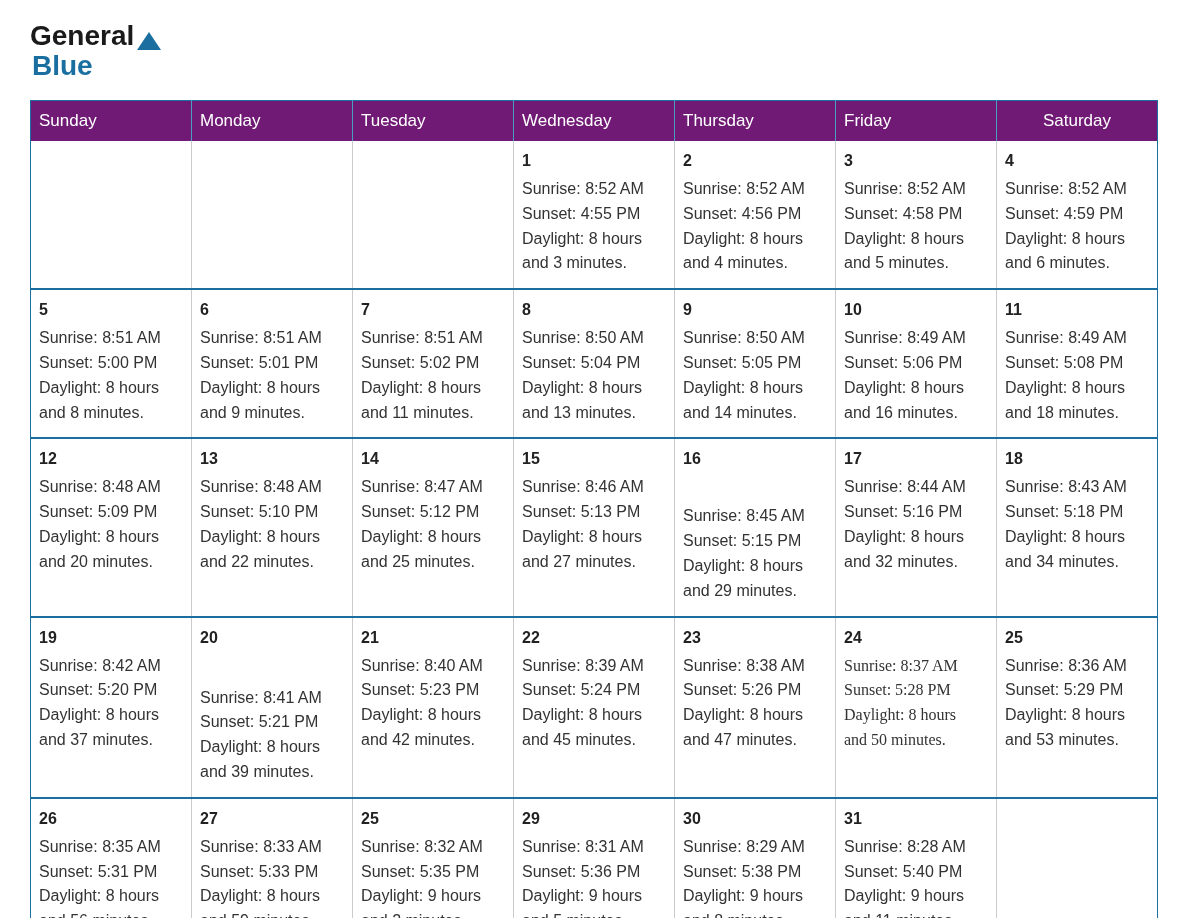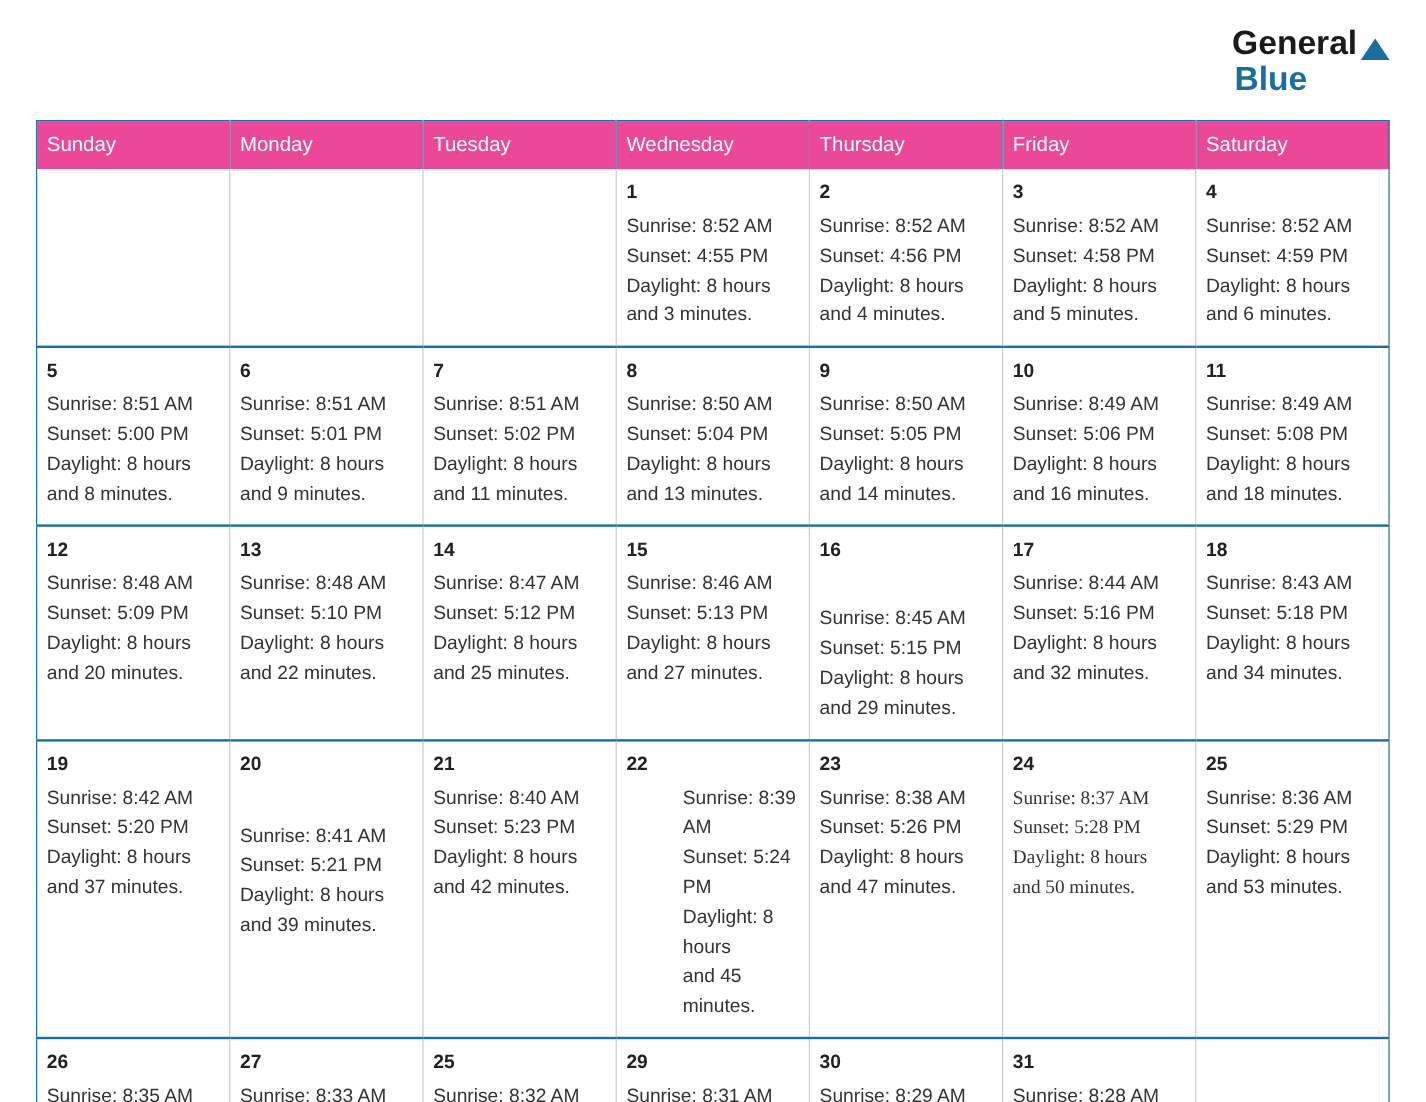--- a/index.html
+++ b/index.html
@@ -6,23 +6,22 @@
     body {
       font-family: Arial, sans-serif;
       background: #fff;
       width: 1188px;
       min-height: 918px;
       padding: 20px 30px;
     }
     .header {
       display: flex;
       justify-content: space-between;
-      align-items: flex-end;
+      align-items: center;
       margin-bottom: 20px;
-      flex-direction: column;
     }
     .logo-text-general {
       font-size: 28px;
       font-weight: bold;
       color: #1a1a1a;
     }
     .logo-wrapper {
       display: flex;
       flex-direction: column;
       align-items: flex-start;
@@ -51,31 +50,32 @@
       font-size: 22px;
       color: #1a1a1a;
       font-weight: normal;
     }
     .calendar {
       width: 100%;
       border-collapse: collapse;
       border: 1px solid #1a6fa0;
     }
     .calendar thead tr th {
-      background-color: #ec4899;
+      background-color: #701a75;
       color: #fff;
       font-size: 17px;
       font-weight: normal;
       padding: 10px 8px;
       text-align: left;
       border-right: 1px solid #4a9fc0;
       margin-left: 48px;
     }
     .calendar thead tr th:last-child {
       border-right: none;
+      text-align: center;
     }
     .calendar tbody tr td {
       vertical-align: top;
       padding: 8px 8px 12px 8px;
       border-right: 1px solid #ccc;
       border-bottom: 2px solid #1a6fa0;
       width: calc(100% / 7);
       font-size: 13px;
       color: #333;
       line-height: 1.5;
@@ -282,21 +282,21 @@
         </td>
         <td>
           <span class="day-number">21</span>
           <div class="day-info" style="white-space: pre-line;">Sunrise: 8:40 AM
 Sunset: 5:23 PM
 Daylight: 8 hours
 and 42 minutes.</div>
         </td>
         <td>
           <span class="day-number">22</span>
-          <div class="day-info" style="white-space: pre-line; margin-left: 47px;">Sunrise: 8:39 AM
+          <div class="day-info" style="white-space: pre-line;">Sunrise: 8:39 AM
 Sunset: 5:24 PM
 Daylight: 8 hours
 and 45 minutes.</div>
         </td>
         <td>
           <span class="day-number">23</span>
           <div class="day-info" style="white-space: pre-line;">Sunrise: 8:38 AM
 Sunset: 5:26 PM
 Daylight: 8 hours
 and 47 minutes.</div>

